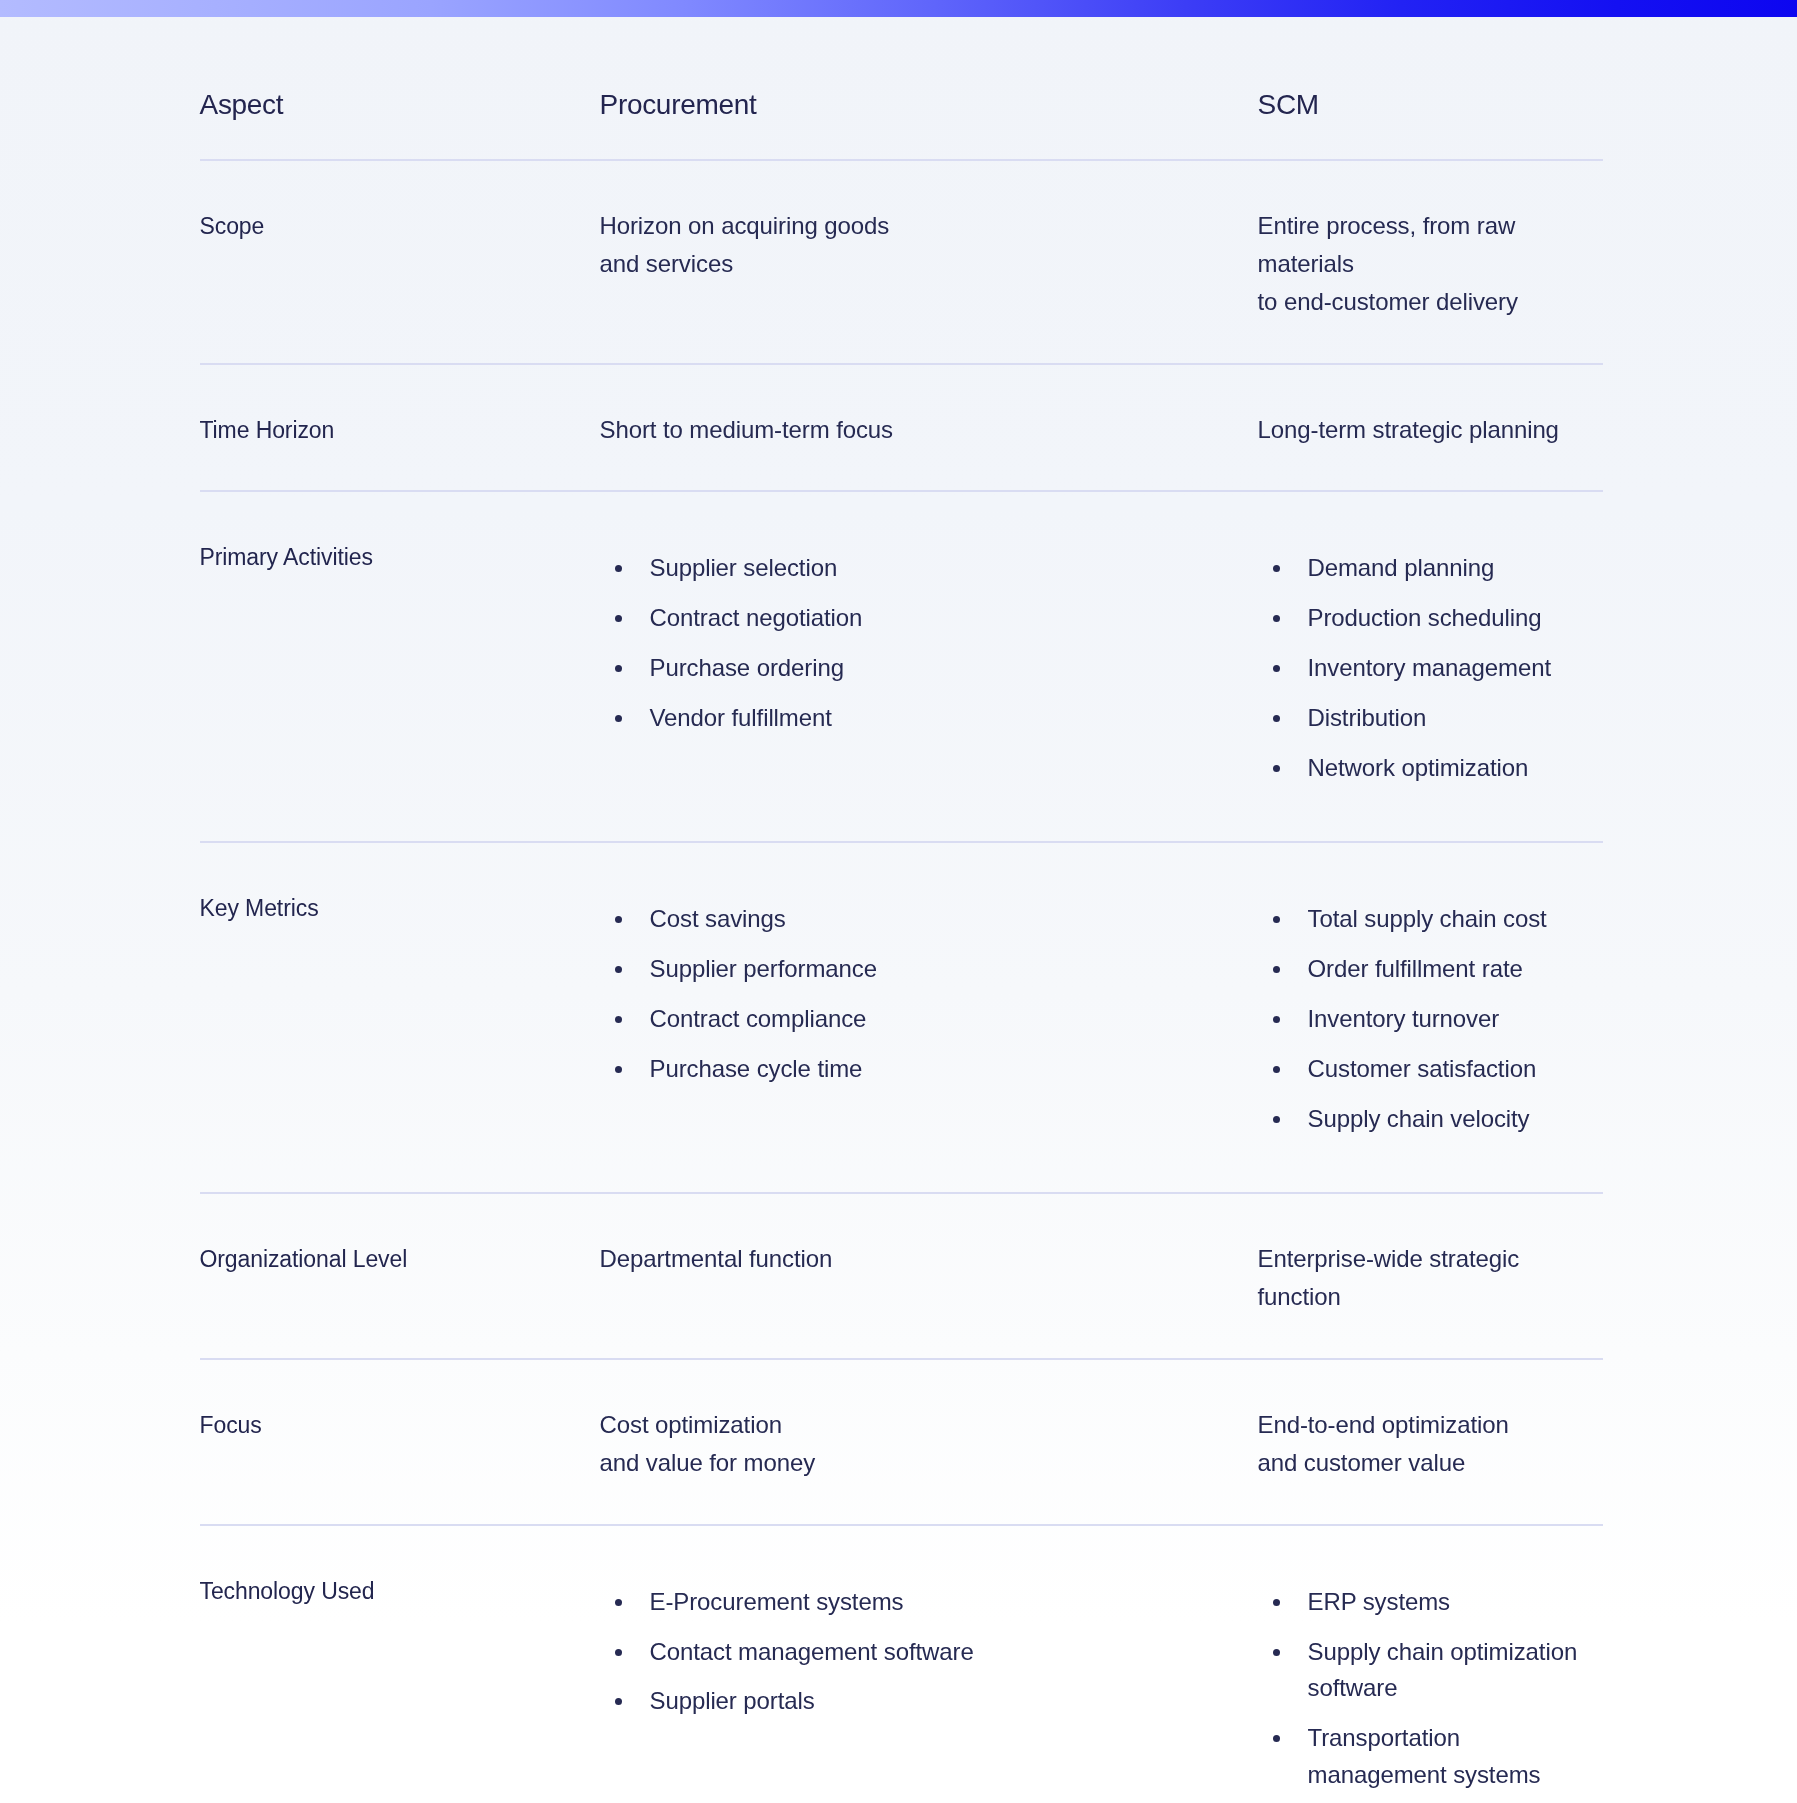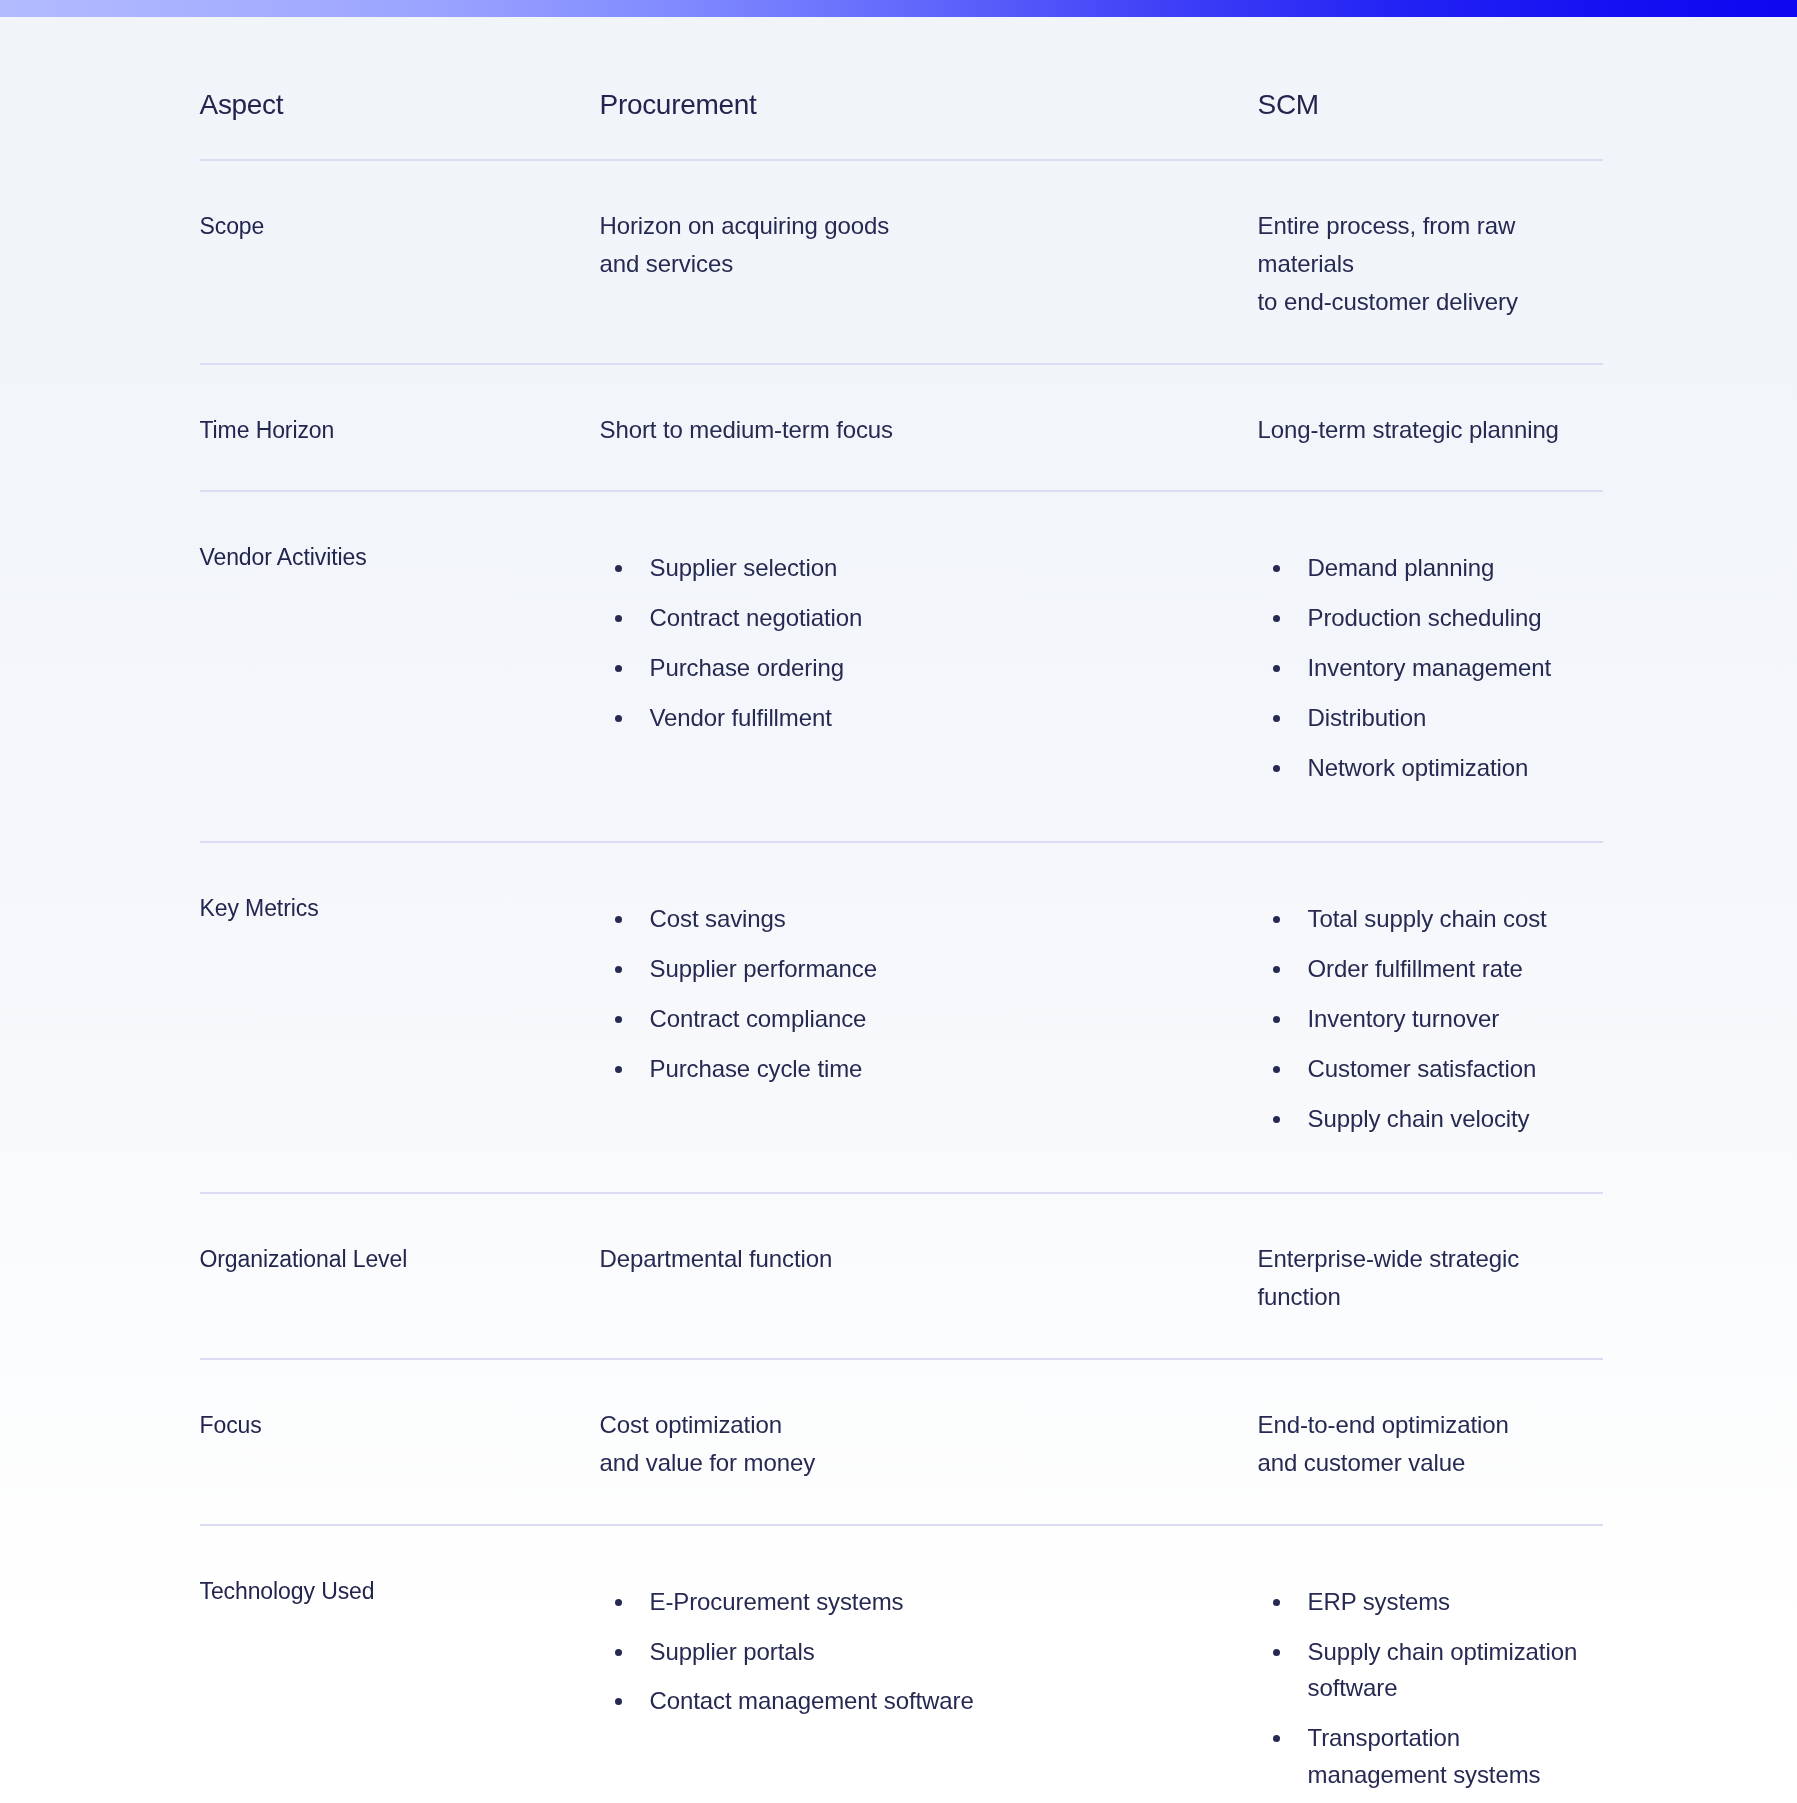--- a/index.html
+++ b/index.html
@@ -168,21 +168,21 @@
       <div class="divider"></div>
 
       <div class="row body-row">
         <div class="col-aspect aspect-label">Time Horizon</div>
         <div class="col-proc cell-text">Short to medium-term focus</div>
         <div class="col-scm cell-text">Long-term strategic planning</div>
       </div>
       <div class="divider"></div>
 
       <div class="row body-row">
-        <div class="col-aspect aspect-label">Vendor Activities</div>
+        <div class="col-aspect aspect-label">Primary Activities</div>
         <div class="col-proc">
           <ul class="bullets">
               <li>Supplier selection</li>
               <li>Contract negotiation</li>
               <li>Purchase ordering</li>
               <li>Vendor fulfillment</li>
             </ul>
         </div>
         <div class="col-scm">
           <ul class="bullets scm-bullets">
@@ -232,22 +232,22 @@
         <div class="col-scm cell-text">End-to-end optimization
 and customer value</div>
       </div>
       <div class="divider"></div>
 
       <div class="row body-row">
         <div class="col-aspect aspect-label">Technology Used</div>
         <div class="col-proc">
           <ul class="bullets">
               <li>E-Procurement systems</li>
+              <li>Contact management software</li>
               <li>Supplier portals</li>
-              <li>Contact management software</li>
             </ul>
         </div>
         <div class="col-scm">
           <ul class="bullets scm-bullets">
               <li>ERP systems</li>
               <li>Supply chain optimization software</li>
               <li>Transportation management systems</li>
               <li>Warehouse management systems</li>
             </ul>
         </div>

